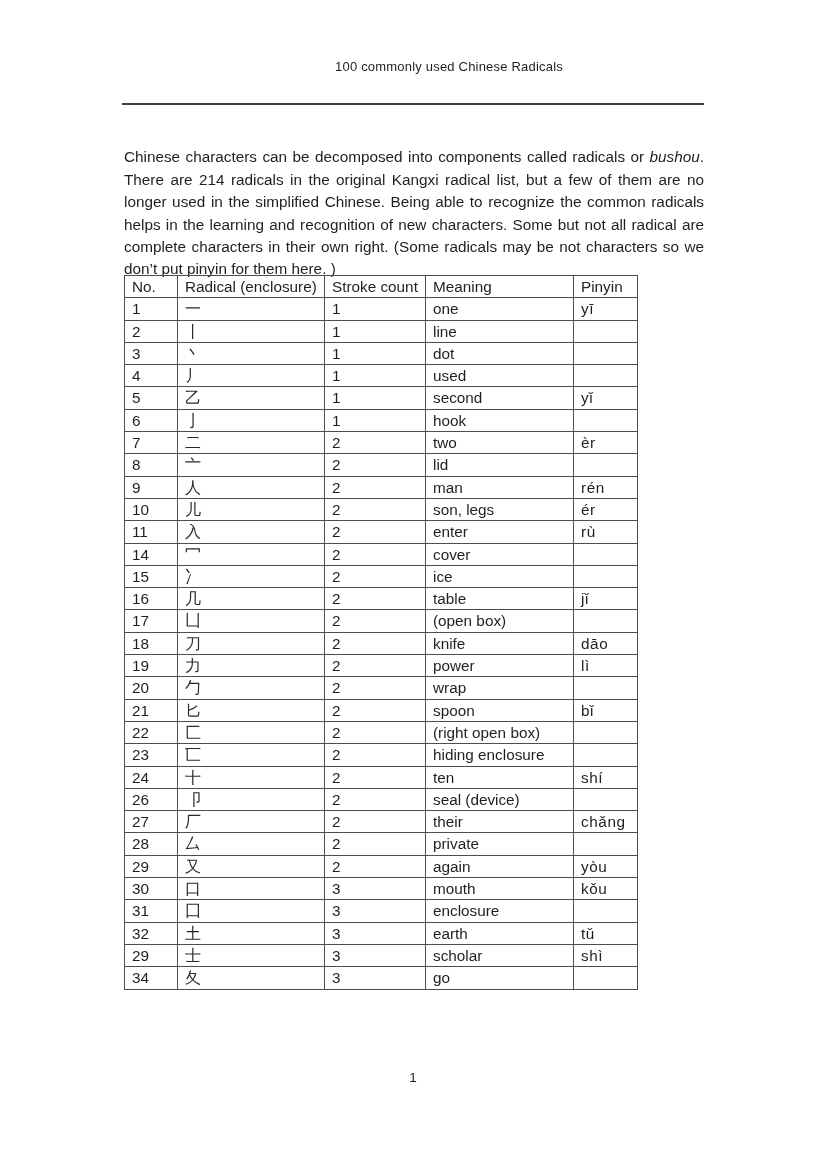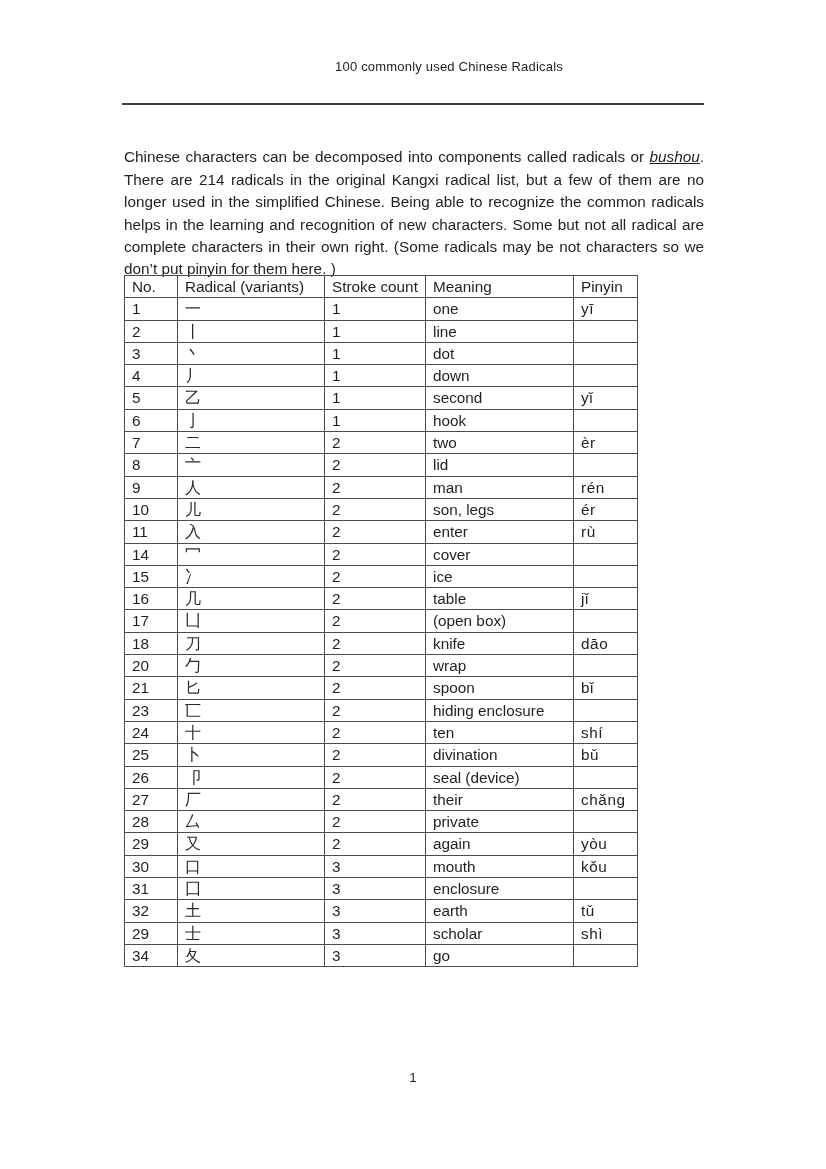--- a/index.html
+++ b/index.html
@@ -39,21 +39,20 @@
     position: absolute;
     top: 131px;
     left: 124px;
     width: 580px;
     font-size: 15.3px;
     line-height: 22.4px;
     text-align: justify;
   }
   .intro em {
     font-style: italic;
-    text-decoration: underline;
   }
   table.radicals {
     position: absolute;
     top: 275px;
     left: 124px;
     border-collapse: collapse;
     table-layout: fixed;
     font-size: 15.3px;
     color: #1f1f1f;
     padding-left: 46px;
@@ -102,21 +101,21 @@
     <colgroup>
       <col style="width:53px">
       <col style="width:147px">
       <col style="width:101px">
       <col style="width:148px">
       <col style="width:64px">
     </colgroup>
     <thead>
       <tr>
         <th>No.</th>
-        <th>Radical (variants)</th>
+        <th>Radical (enclosure)</th>
         <th>Stroke count</th>
         <th>Meaning</th>
         <th>Pinyin</th>
       </tr>
     </thead>
     <tbody>
         <tr>
           <td class="col-no">1</td>
           <td class="col-radical">一</td>
           <td class="col-stroke">1</td>
@@ -134,21 +133,21 @@
           <td class="col-no">3</td>
           <td class="col-radical">丶</td>
           <td class="col-stroke">1</td>
           <td class="col-meaning">dot</td>
           <td class="col-pinyin"></td>
         </tr>
         <tr>
           <td class="col-no">4</td>
           <td class="col-radical">丿</td>
           <td class="col-stroke">1</td>
-          <td class="col-meaning">down</td>
+          <td class="col-meaning">used</td>
           <td class="col-pinyin"></td>
         </tr>
         <tr>
           <td class="col-no">5</td>
           <td class="col-radical">乙</td>
           <td class="col-stroke">1</td>
           <td class="col-meaning">second</td>
           <td class="col-pinyin">yǐ</td>
         </tr>
         <tr>
@@ -222,55 +221,62 @@
           <td class="col-pinyin"></td>
         </tr>
         <tr>
           <td class="col-no">18</td>
           <td class="col-radical">刀</td>
           <td class="col-stroke">2</td>
           <td class="col-meaning">knife</td>
           <td class="col-pinyin">dāo</td>
         </tr>
         <tr>
+          <td class="col-no">19</td>
+          <td class="col-radical">力</td>
+          <td class="col-stroke">2</td>
+          <td class="col-meaning">power</td>
+          <td class="col-pinyin">lì</td>
+        </tr>
+        <tr>
           <td class="col-no">20</td>
           <td class="col-radical">勹</td>
           <td class="col-stroke">2</td>
           <td class="col-meaning">wrap</td>
           <td class="col-pinyin"></td>
         </tr>
         <tr>
           <td class="col-no">21</td>
           <td class="col-radical">匕</td>
           <td class="col-stroke">2</td>
           <td class="col-meaning">spoon</td>
           <td class="col-pinyin">bǐ</td>
         </tr>
         <tr>
+          <td class="col-no">22</td>
+          <td class="col-radical">匚</td>
+          <td class="col-stroke">2</td>
+          <td class="col-meaning">(right open box)</td>
+          <td class="col-pinyin"></td>
+        </tr>
+        <tr>
           <td class="col-no">23</td>
           <td class="col-radical">匸</td>
           <td class="col-stroke">2</td>
           <td class="col-meaning">hiding enclosure</td>
           <td class="col-pinyin"></td>
         </tr>
         <tr>
           <td class="col-no">24</td>
           <td class="col-radical">十</td>
           <td class="col-stroke">2</td>
           <td class="col-meaning">ten</td>
           <td class="col-pinyin">shí</td>
         </tr>
         <tr>
-          <td class="col-no">25</td>
-          <td class="col-radical">卜</td>
-          <td class="col-stroke">2</td>
-          <td class="col-meaning">divination</td>
-          <td class="col-pinyin">bǔ</td>
-        </tr>
-        <tr>
           <td class="col-no">26</td>
           <td class="col-radical">卩</td>
           <td class="col-stroke">2</td>
           <td class="col-meaning">seal (device)</td>
           <td class="col-pinyin"></td>
         </tr>
         <tr>
           <td class="col-no">27</td>
           <td class="col-radical">厂</td>
           <td class="col-stroke">2</td>

